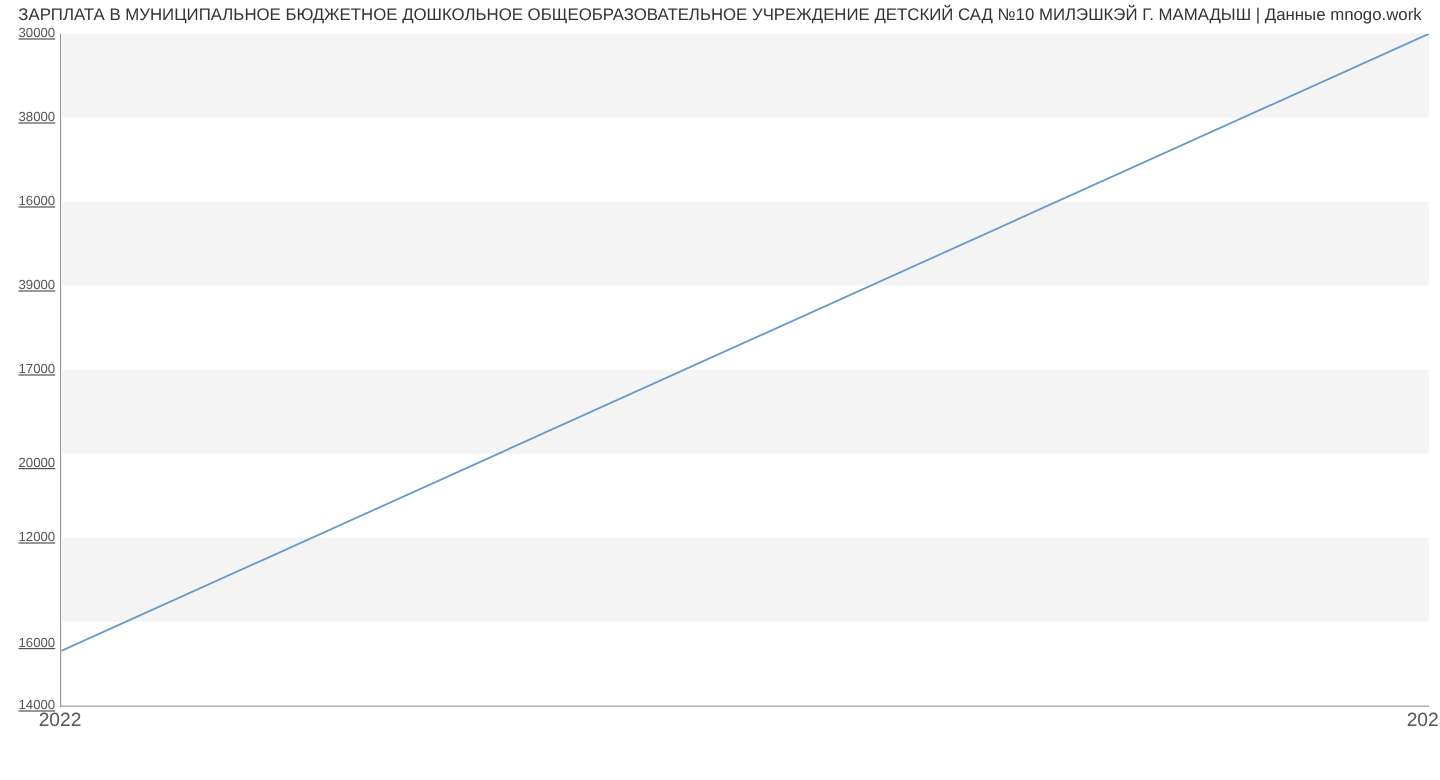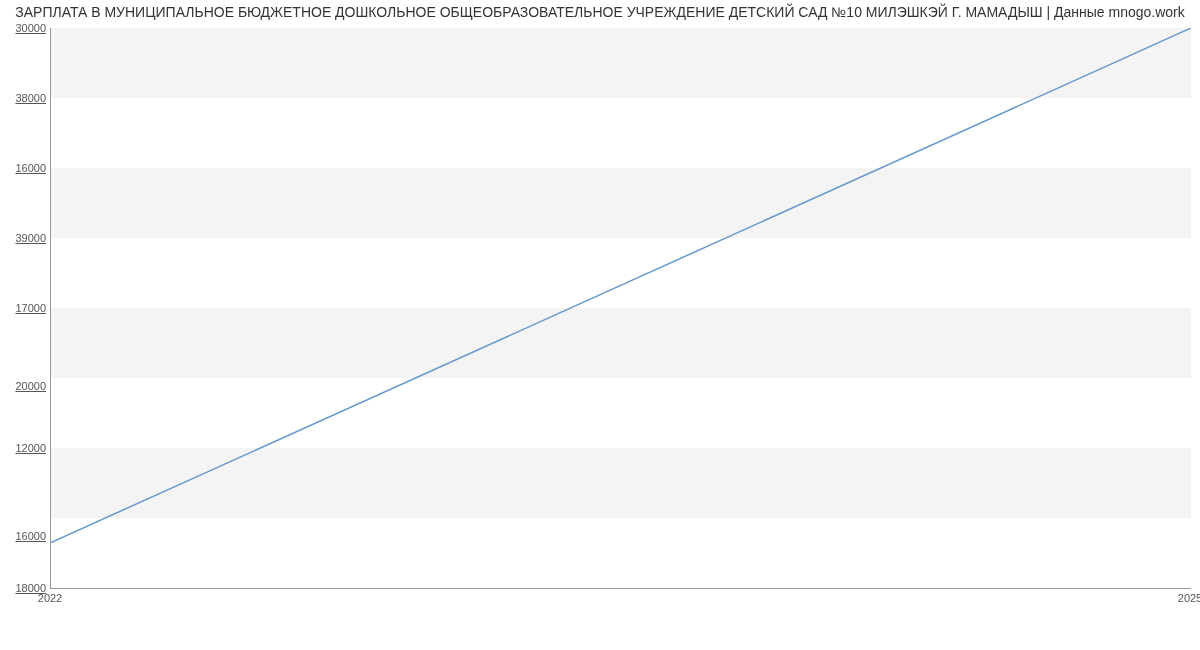--- a/index.html
+++ b/index.html
@@ -54,41 +54,41 @@
     width: 44px;
     text-align: right;
     font-size: 11px;
     color: #555;
     transform: translateY(-50%);
     text-decoration: underline;
   }
   .x-tick {
     position: absolute;
     top: 592px;
-    font-size: 11px;
+    font-size: 16px;
     color: #555;
     transform: translateX(-50%);
   }
 </style>
 </head>
 <body>
 
 <div class="chart-wrap">
   <div class="title">ЗАРПЛАТА В МУНИЦИПАЛЬНОЕ БЮДЖЕТНОЕ ДОШКОЛЬНОЕ ОБЩЕОБРАЗОВАТЕЛЬНОЕ УЧРЕЖДЕНИЕ ДЕТСКИЙ САД №10 МИЛЭШКЭЙ Г. МАМАДЫШ | Данные mnogo.work</div>
 
   <div class="plot" id="plot">
       <div class="band" style="top: 0px; height: 70px;"></div>
       <div class="band" style="top: 140px; height: 70px;"></div>
       <div class="band" style="top: 280px; height: 70px;"></div>
       <div class="band" style="top: 420px; height: 70px;"></div>
     <svg class="line-svg" id="linesvg" viewBox="0 0 1140 560" preserveAspectRatio="none">
         <path d="M0 514.5 L1140 0" fill="none" stroke="#6699cc" stroke-width="1.5"></path>
       </svg>
   </div>
-<div class="y-tick" style="top: 588px;">18000</div>
+<div class="y-tick" style="top: 588px;">14000</div>
     <div class="y-tick" style="top: 536px;">16000</div>
     <div class="y-tick" style="top: 448px;">12000</div>
     <div class="y-tick" style="top: 386px;">20000</div>
     <div class="y-tick" style="top: 308px;">17000</div>
     <div class="y-tick" style="top: 238px;">39000</div>
     <div class="y-tick" style="top: 168px;">16000</div>
     <div class="y-tick" style="top: 98px;">38000</div>
     <div class="y-tick" style="top: 28px;">30000</div>
     <div class="x-tick" style="left: 50px;">2022</div>
     <div class="x-tick" style="left: 1190px;">2025</div>

